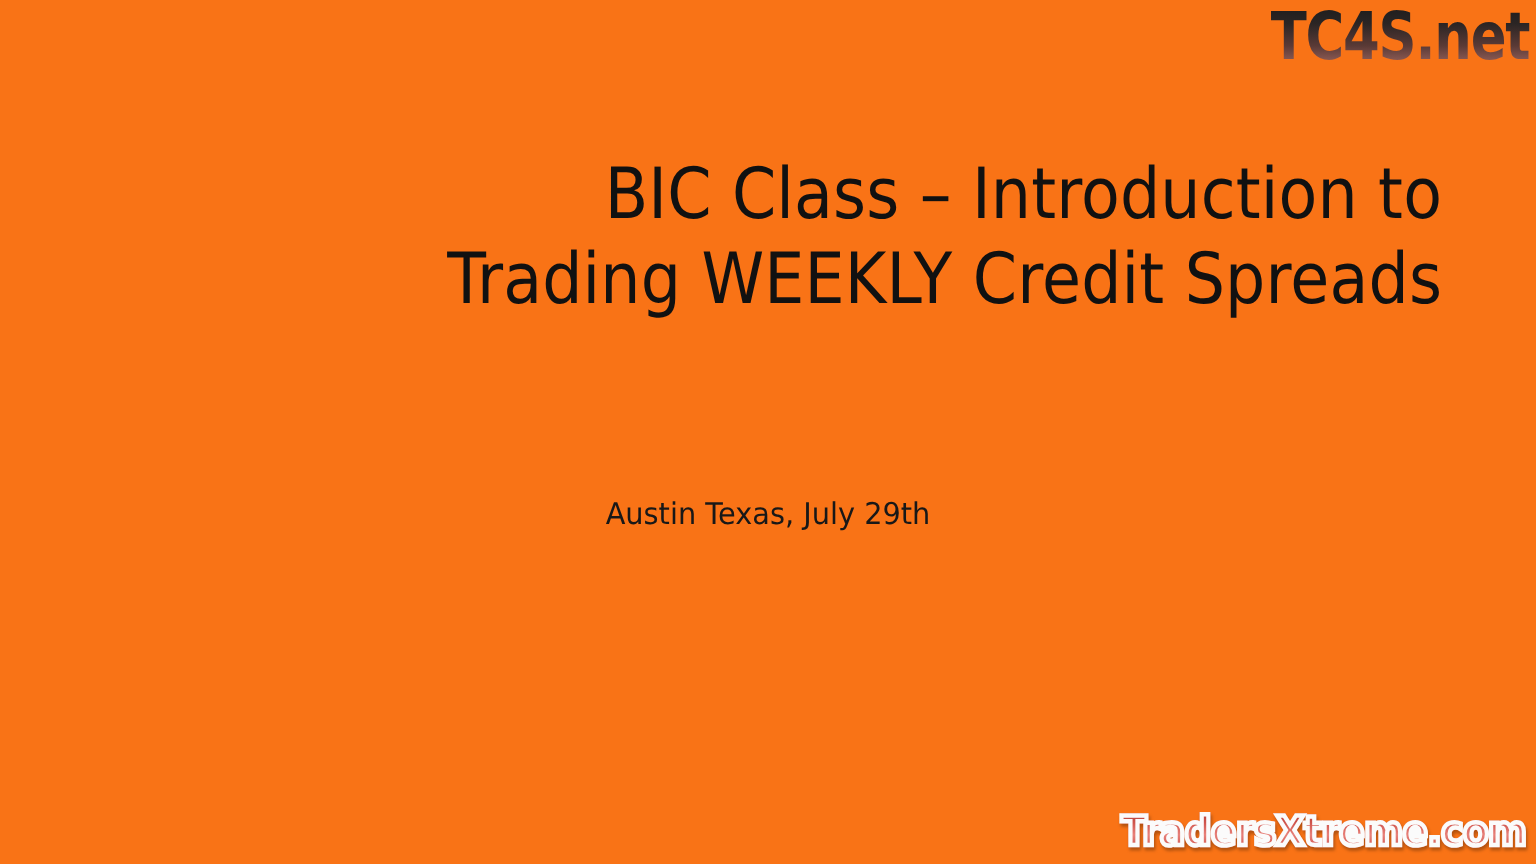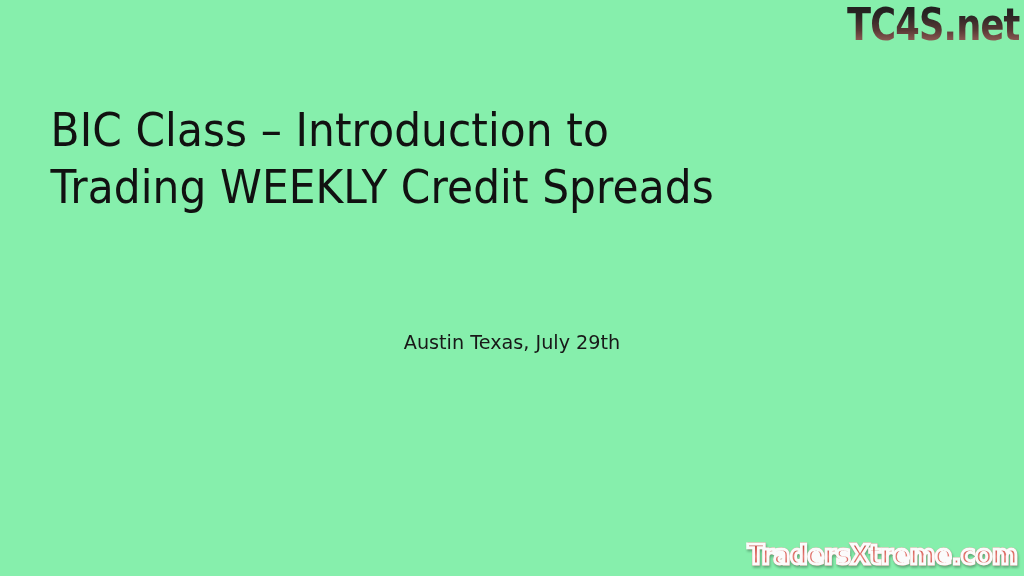--- a/index.html
+++ b/index.html
@@ -7,21 +7,21 @@
     padding: 0;
     background: #ffffff;
   }
   body {
     font-family: "Liberation Sans", sans-serif;
   }
   #slide {
     position: relative;
     width: 1024px;
     height: 576px;
-    background: #86efac;
+    background: #f97316;
     overflow: hidden;
   }
 
   
   .wm-tc4s {
     position: absolute;
     top: 2px;
     right: 4px;
     font-family: "DejaVu Sans", sans-serif;
     font-size: 44px;
@@ -43,21 +43,21 @@
     white-space: nowrap;
     text-shadow: none;
   }
 
   
   .title-block {
     position: absolute;
     left: 0;
     right: 12px;
     top: 101px;
-    text-align: left;
+    text-align: right;
   }
   .title-line {
     display: block;
     font-family: "DejaVu Sans", sans-serif;
     font-size: 47px;
     font-weight: 400;
     color: #111111;
     line-height: 57px;
     letter-spacing: 0.1px;
     transform: scaleX(0.90);

